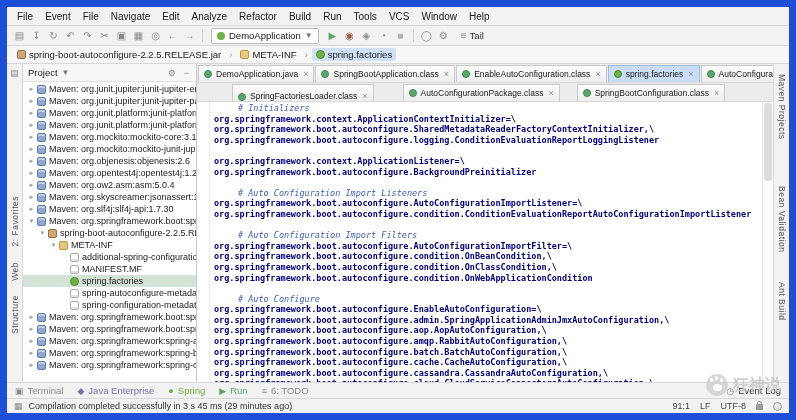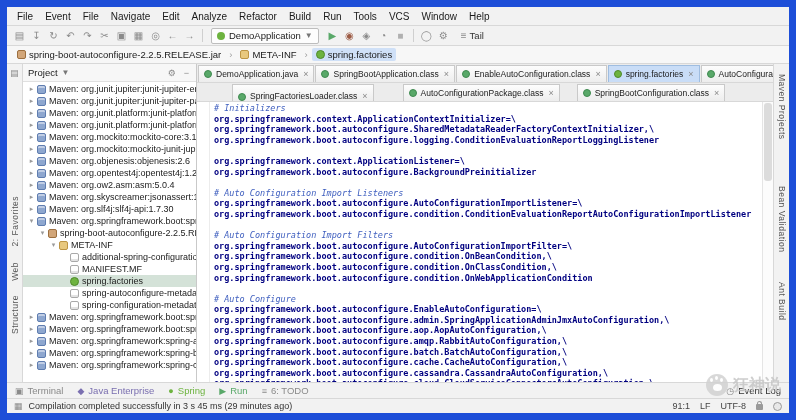--- a/index.html
+++ b/index.html
@@ -70,21 +70,21 @@
   .tab-icon { width:8px; height:8px; border-radius:50%; flex:none; }
   .tab.i-class .tab-icon, .tab.i-class-run .tab-icon { background:#59a869; border:1px solid #3f8a50; }
   .tab.i-leaf .tab-icon { background:#6db33f; border:1px solid #4e8a2a; }
   .tab-close { color:#8a8a8a; font-size:9px; margin-left:1px; }
 
   .editor { flex:1; display:flex; min-height:0; position:relative; }
   .gutter { width:13px; flex:none; background:#ffffff; border-right:1px solid #ececec; }
   .code { flex:1; min-width:0; overflow:hidden; padding:1px 0 0 4px; font-family:"DejaVu Sans Mono",monospace; font-size:8.5px; line-height:10.6px; }
   .line { height:10.6px; white-space:pre; overflow:hidden; }
   .line.y-code .txt { color:#000080; font-weight:bold; }
-  .line.y-comment .txt { color:#3f5fbf; font-style:italic; }
+  .line.y-comment .txt { color:#3f5fbf; font-style:italic;margin-left:24px; }
   .estripe { width:11px; flex:none; background:#fcfcfc; border-left:1px solid #e5e5e5; position:relative; }
   .ethumb { position:absolute; top:1px; left:1px; right:1px; height:78px; background:#dcdcdc; border-radius:3px; }
 
   
   .bottombar { position:absolute; left:0; right:0; bottom:15px; height:16px; background:#f2f2f2; border-top:1px solid #d8d8d8; display:flex; align-items:center; padding:0 8px; gap:14px; font-size:9.5px; color:#333; }
   .bb-item { display:flex; align-items:center; gap:4px; }
   .bb-ic { font-size:9px; }
   .bb-right { margin-left:auto; display:flex; align-items:center; gap:4px; }
 
   .statusbar { position:absolute; left:0; right:0; bottom:0; height:15px; background:#f2f2f2; border-top:1px solid #d8d8d8; display:flex; align-items:center; padding:0 7px; font-size:9px; color:#333; }

